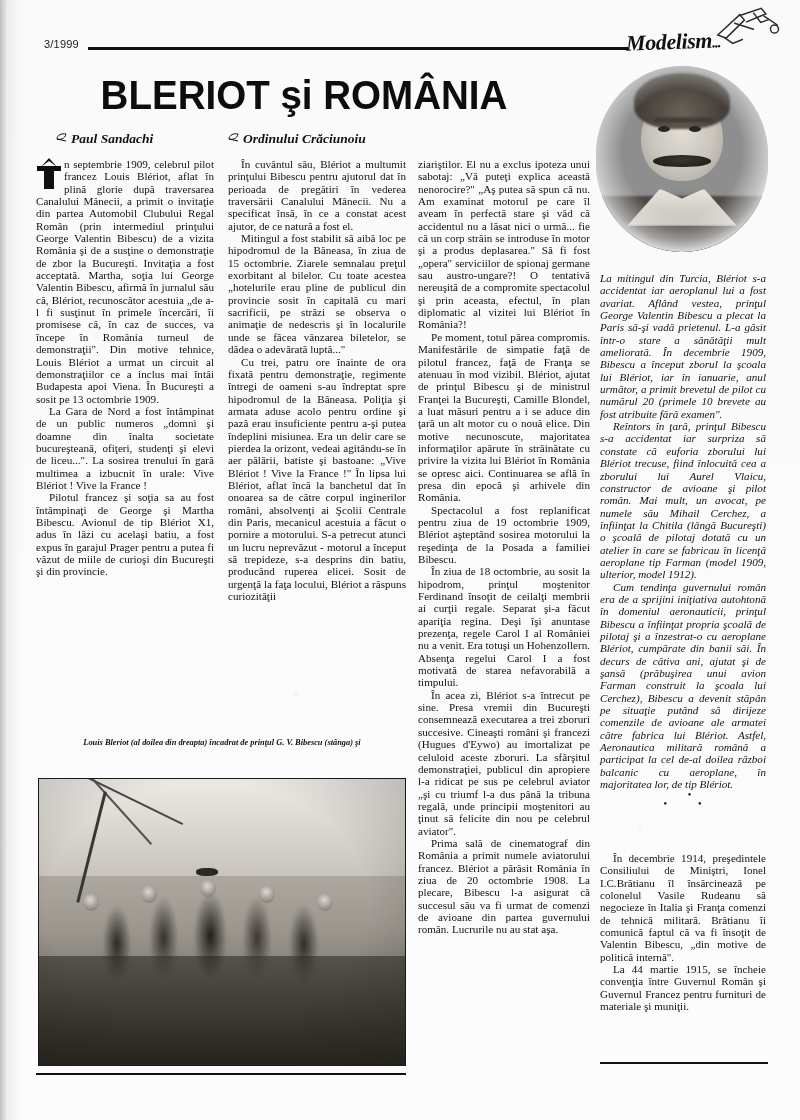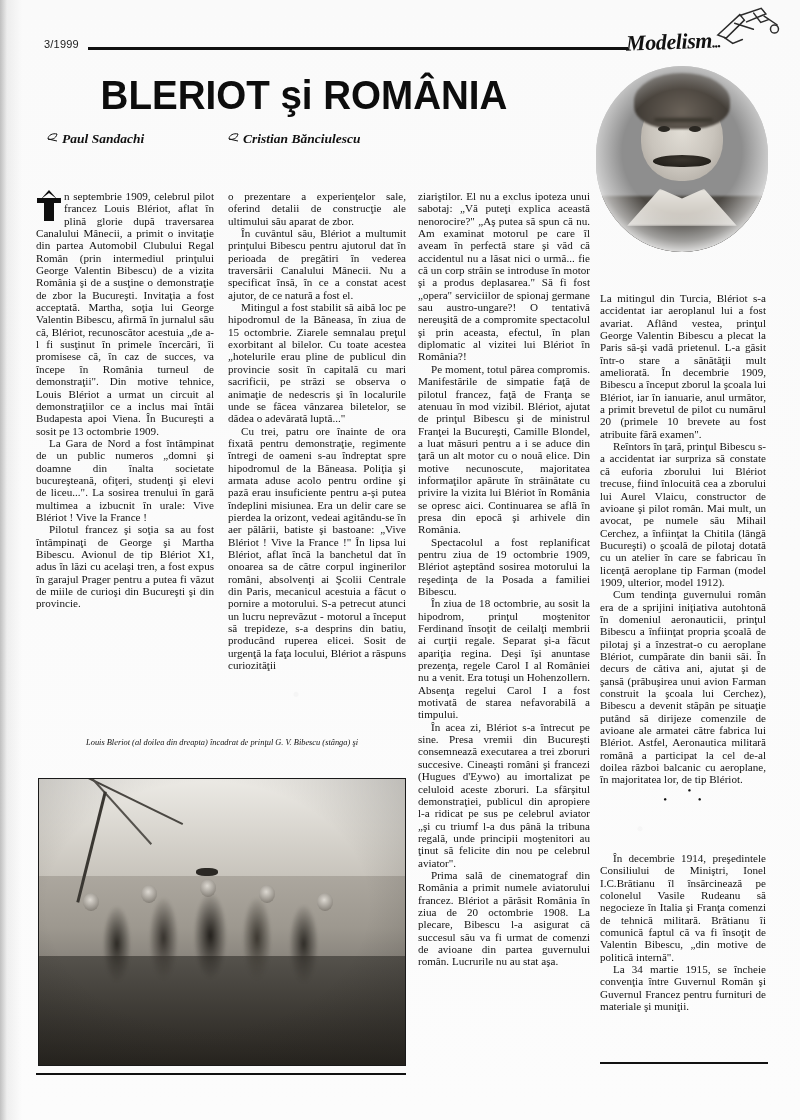--- a/index.html
+++ b/index.html
@@ -77,21 +77,21 @@
   }
 
   
   .byline {
     position: absolute;
     font-family: "Liberation Serif", serif;
     font-style: italic; font-weight: bold;
     font-size: 13.5px; color: #111;
     white-space: nowrap;
   }
-  #byline-left { left: 47px; top: 131px; }
+  #byline-left { left: 56px; top: 131px; }
   #byline-right { left: 228px; top: 131px; }
   .byline .leaf {
     display: inline-block;
     margin-right: 4px;
     transform: translateY(-1px);
   }
 
   
   #portrait {
     position: absolute; left: 596px; top: 66px; width: 172px; height: 186px;
@@ -152,26 +152,26 @@
     position: absolute;
     font-family: "Liberation Serif", serif;
     font-size: 11.1px;
     line-height: 12.35px;
     text-align: justify;
     text-justify: inter-word;
     color: #121212;
     hyphens: manual;
   }
   .col p { margin: 0; text-indent: 13px; }
-  .col p.noind { text-indent: 0; margin-top: 32px; }
+  .col p.noind { text-indent: 0; }
 
   #col1 { left: 36px; top: 158px; width: 178px; }
   #col2 { left: 228px; top: 158px; width: 178px; }
   #col3 { left: 418px; top: 158px; width: 172px; }
-  #col4a { left: 600px; top: 260px; width: 166px; }
+  #col4a { left: 600px; top: 272px; width: 166px; font-style: italic; }
   #col4b { left: 600px; top: 852px; width: 166px; }
 
   
   #dropcap {
     float: left;
     width: 26px; height: 30px;
     margin: 1px 2px 0 0;
     position: relative;
   }
   #dropcap .stem {
@@ -189,21 +189,21 @@
     transform: skewX(0deg) rotate(0deg);
     clip-path: polygon(0% 100%, 50% 0%, 100% 100%, 50% 34%);
     background: #0f0f0f;
     border: none;
   }
 
   
   #caption {
     position: absolute; left: 36px; top: 738px; width: 372px;
     font-family: "Liberation Serif", serif;
-    font-style: italic; font-weight: normal;
+    font-style: italic; font-weight: bold;
     font-size: 8.4px; line-height: 10.4px;
     text-align: center; color: #111;
   }
 
   
   #photo {
     position: absolute; left: 38px; top: 778px; width: 368px; height: 288px;
     border: 1.5px solid #1a1a1a;
     overflow: hidden;
     background: linear-gradient(to bottom, #cfcac2 0%, #b6b1a9 22%, #9d988f 52%, #6f6b65 78%, #3c3935 100%);
@@ -317,21 +317,21 @@
     <svg width="11" height="9" viewBox="0 0 11 9">
         <path d="M10 1 C6 0 1 2 1 6 C4 7 9 6 10 1 Z M1 6 L10 8" stroke="#111" stroke-width="1" fill="none"></path>
       </svg>
   </span><span>Paul Sandachi</span>
 </div>
 <div class="byline" id="byline-right">
   <span class="leaf">
     <svg width="11" height="9" viewBox="0 0 11 9">
         <path d="M10 1 C6 0 1 2 1 6 C4 7 9 6 10 1 Z M1 6 L10 8" stroke="#111" stroke-width="1" fill="none"></path>
       </svg>
-  </span><span>Cristian Bănciulescu</span>
+  </span><span>Ordinului Crăciunoiu</span>
 </div>
 
 <div id="portrait">
   <div class="coat"></div>
   <div class="collar"></div>
   <div class="face"></div>
   <div class="hair"></div>
   <div class="brow"></div>
   <div class="eyeL"></div>
   <div class="eyeR"></div>
@@ -341,25 +341,24 @@
 
 <div class="col" id="col1">
   <p class="noind">
     <span id="dropcap">
       <span class="serif-top"></span>
         <span class="stem"></span>
         <span class="hat"></span>
     </span><span>n septembrie 1909, celebrul pilot francez Louis Blériot, aflat în plină glorie după traversarea Canalului Mânecii, a primit o invitaţie din partea Automobil Clubului Regal Român (prin intermediul prinţului George Valentin Bibescu) de a vizita România şi de a susţine o demonstraţie de zbor la Bucureşti. Invitaţia a fost acceptată. Martha, soţia lui George Valentin Bibescu, afirmă în jurnalul său că, Blériot, recunoscător acestuia „de a-l fi susţinut în primele încercări, îi promisese că, în caz de succes, va începe în România turneul de demonstraţii". Din motive tehnice, Louis Blériot a urmat un circuit al demonstraţiilor ce a inclus mai întâi Budapesta apoi Viena. În Bucureşti a sosit pe 13 octombrie 1909.</span>
   </p>
   <p><span>La Gara de Nord a fost întâmpinat de un public numeros „domni şi doamne din înalta societate bucureşteană, ofiţeri, studenţi şi elevi de liceu...". La sosirea trenului în gară multimea a izbucnit în urale: Vive Blériot ! Vive la France !</span></p>
-  <p><span>Pilotul francez şi soţia sa au fost întâmpinaţi de George şi Martha Bibescu. Avionul de tip Blériot X1, adus în lăzi cu acelaşi tren, a fost expus în garajul Prager pentru a putea fi văzut de miile de curioşi din Bucureşti şi din provincie.</span></p>
+  <p><span>Pilotul francez şi soţia sa au fost întâmpinaţi de George şi Martha Bibescu. Avionul de tip Blériot X1, adus în lăzi cu acelaşi batiu, a fost expus în garajul Prager pentru a putea fi văzut de miile de curioşi din Bucureşti şi din provincie.</span></p>
 </div>
 
 <div class="col" id="col2">
-  <p class="noind"><span>o prezentare a experienţelor sale, oferind detalii de construcţie ale ultimului său aparat de zbor.</span></p>
   <p><span>În cuvântul său, Blériot a multumit prinţului Bibescu pentru ajutorul dat în perioada de pregătiri în vederea traversării Canalului Mânecii. Nu a specificat însă, în ce a constat acest ajutor, de ce natură a fost el.</span></p>
   <p><span>Mitingul a fost stabilit să aibă loc pe hipodromul de la Băneasa, în ziua de 15 octombrie. Ziarele semnalau preţul exorbitant al bilelor. Cu toate acestea „hotelurile erau pline de publicul din provincie sosit în capitală cu mari sacrificii, pe străzi se observa o animaţie de nedescris şi în localurile unde se făcea vânzarea biletelor, se dădea o adevărată luptă..."</span></p>
   <p><span>Cu trei, patru ore înainte de ora fixată pentru demonstraţie, regimente întregi de oameni s-au îndreptat spre hipodromul de la Băneasa. Poliţia şi armata aduse acolo pentru ordine şi pază erau insuficiente pentru a-şi putea îndeplini misiunea. Era un delir care se pierdea la orizont, vedeai agitându-se în aer pălării, batiste şi bastoane: „Vive Blériot ! Vive la France !" În lipsa lui Blériot, aflat încă la banchetul dat în onoarea sa de către corpul inginerilor români, absolvenţi ai Şcolii Centrale din Paris, mecanicul acestuia a făcut o pornire a motorului. S-a petrecut atunci un lucru neprevăzut - motorul a început să trepideze, s-a desprins din batiu, producând ruperea elicei. Sosit de urgenţă la faţa locului, Blériot a răspuns curiozităţii</span></p>
 </div>
 
 <div class="col" id="col3">
   <p class="noind"><span>ziariştilor. El nu a exclus ipoteza unui sabotaj: „Vă puteţi explica această nenorocire?" „Aş putea să spun că nu. Am examinat motorul pe care îl aveam în perfectă stare şi văd că accidentul nu a lăsat nici o urmă... fie că un corp străin se introduse în motor şi a produs deplasarea." Să fi fost „opera" serviciilor de spionaj germane sau austro-ungare?! O tentativă nereuşită de a compromite spectacolul şi prin aceasta, efectul, în plan diplomatic al vizitei lui Blériot în România?!</span></p>
   <p><span>Pe moment, totul părea compromis. Manifestările de simpatie faţă de pilotul francez, faţă de Franţa se atenuau în mod vizibil. Blériot, ajutat de prinţul Bibescu şi de ministrul Franţei la Bucureşti, Camille Blondel, a luat măsuri pentru a i se aduce din ţară un alt motor cu o nouă elice. Din motive necunoscute, majoritatea informaţilor apărute în străinătate cu privire la vizita lui Blériot în România se opresc aici. Continuarea se află în presa din epocă şi arhivele din România.</span></p>
   <p><span>Spectacolul a fost replanificat pentru ziua de 19 octombrie 1909, Blériot aşteptând sosirea motorului la reşedinţa de la Posada a familiei Bibescu.</span></p>
   <p><span>În ziua de 18 octombrie, au sosit la hipodrom, prinţul moştenitor Ferdinand însoţit de ceilalţi membrii ai curţii regale. Separat şi-a făcut apariţia regina. Deşi îşi anuntase prezenţa, regele Carol I al României nu a venit. Era totuşi un Hohenzollern. Absenţa regelui Carol I a fost motivată de starea nefavorabilă a timpului.</span></p>
@@ -370,21 +369,21 @@
 <div class="col" id="col4a">
   <p class="noind"><span>La mitingul din Turcia, Blériot s-a accidentat iar aeroplanul lui a fost avariat. Aflând vestea, prinţul George Valentin Bibescu a plecat la Paris să-şi vadă prietenul. L-a găsit într-o stare a sănătăţii mult ameliorată. În decembrie 1909, Bibescu a început zborul la şcoala lui Blériot, iar în ianuarie, anul următor, a primit brevetul de pilot cu numărul 20 (primele 10 brevete au fost atribuite fără examen".</span></p>
   <p><span>Reîntors în ţară, prinţul Bibescu s-a accidentat iar surpriza să constate că euforia zborului lui Blériot trecuse, fiind înlocuită cea a zborului lui Aurel Vlaicu, constructor de avioane şi pilot român. Mai mult, un avocat, pe numele său Mihail Cerchez, a înfiinţat la Chitila (lângă Bucureşti) o şcoală de pilotaj dotată cu un atelier în care se fabricau în licenţă aeroplane tip Farman (model 1909, ulterior, model 1912).</span></p>
   <p><span>Cum tendinţa guvernului român era de a sprijini iniţiativa autohtonă în domeniul aeronauticii, prinţul Bibescu a înfiinţat propria şcoală de pilotaj şi a înzestrat-o cu aeroplane Blériot, cumpărate din banii săi. În decurs de câtiva ani, ajutat şi de şansă (prăbuşirea unui avion Farman construit la şcoala lui Cerchez), Bibescu a devenit stăpân pe situaţie putând să dirijeze comenzile de avioane ale armatei către fabrica lui Blériot. Astfel, Aeronautica militară română a participat la cel de-al doilea război balcanic cu aeroplane, în majoritatea lor, de tip Blériot.</span></p>
   <p class="sep-dot-single">•</p>
   <p class="sep-dots">•   •</p>
 </div>
 
 <div class="col" id="col4b">
   <p><span>În decembrie 1914, preşedintele Consiliului de Miniştri, Ionel I.C.Brătianu îl însărcinează pe colonelul Vasile Rudeanu să negocieze în Italia şi Franţa comenzi de tehnică militară. Brătianu îi comunică faptul că va fi însoţit de Valentin Bibescu, „din motive de politică internă".</span></p>
-  <p><span>La 34 martie 1915, se încheie convenţia între Guvernul Român şi Guvernul Francez pentru furnituri de materiale şi muniţii.</span></p>
+  <p><span>La 44 martie 1915, se încheie convenţia între Guvernul Român şi Guvernul Francez pentru furnituri de materiale şi muniţii.</span></p>
 </div>
 
 <div id="caption">
   <div>Louis Bleriot (al doilea din dreapta) încadrat de prinţul G. V. Bibescu (stânga) şi</div>
 </div>
 
 <div id="photo">
   <div class="sky"></div>
   <div class="rig1"></div>
   <div class="rig2"></div>

